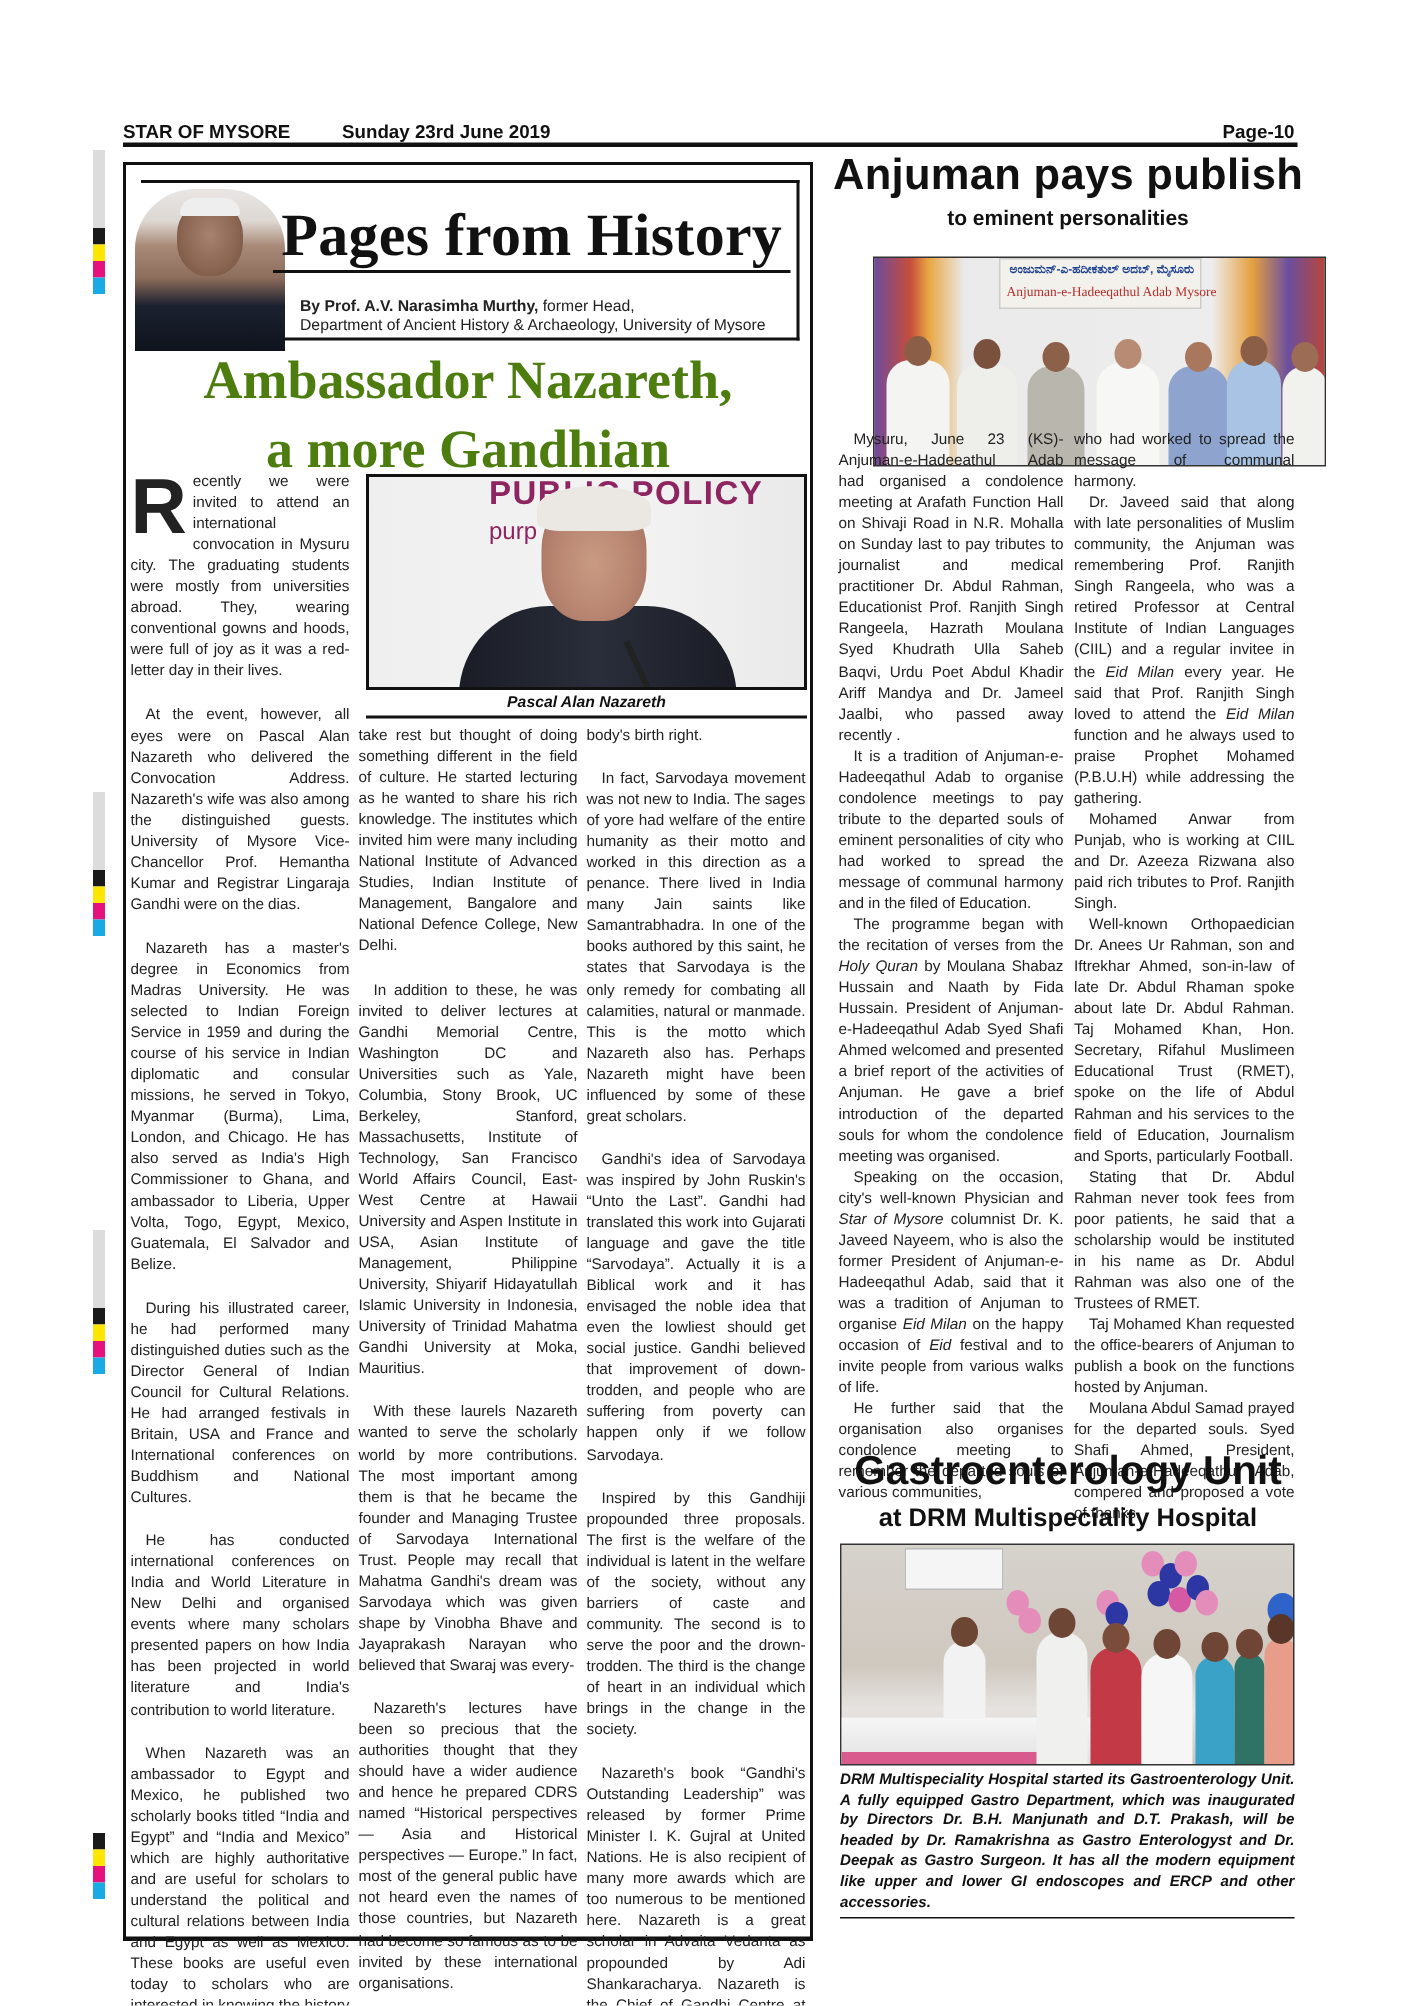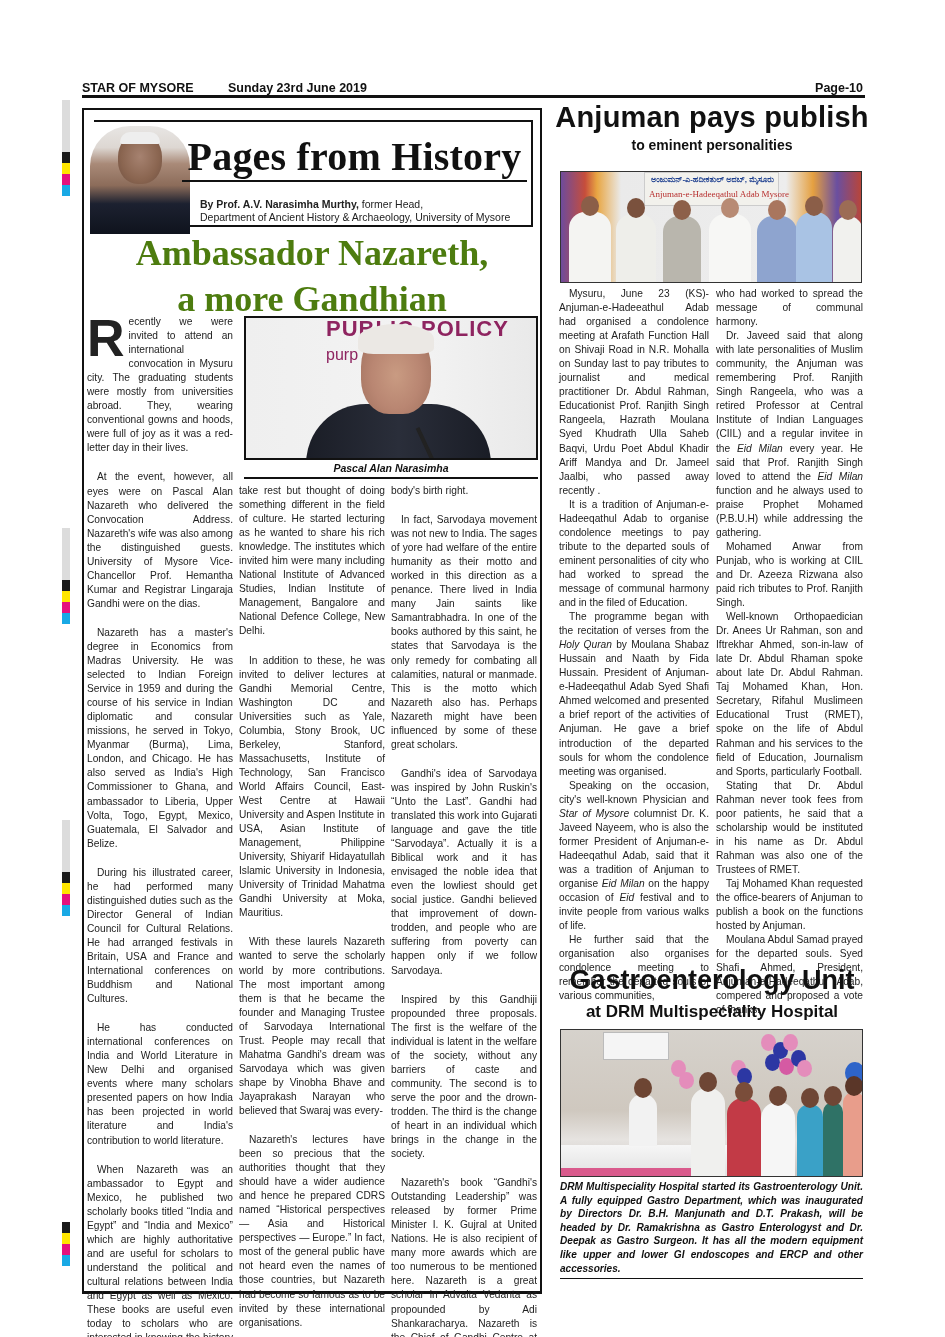--- a/index.html
+++ b/index.html
@@ -66,21 +66,21 @@
     background: linear-gradient(90deg, #1a1d26, #2a2e3a 50%, #1a1d26); }
   .nazphoto .mic { position: absolute; left: 178px; top: 108px; width: 4px; height: 40px; background: #222; transform: rotate(-25deg); }
   .caption { position: absolute; left: 160px; top: 352px; width: 294px; text-align: center; font-style: italic; font-weight: bold;
     font-size: 10.5px; color: #111; border-bottom: 2px solid #111; padding-bottom: 3px; }
 
   
   .r-head1 { position: absolute; left: 552px; top: 101px; width: 320px; text-align: center; font-weight: bold;
     font-size: 29px; color: #111; letter-spacing: 0.2px; }
   .r-head2 { position: absolute; left: 552px; top: 137px; width: 320px; text-align: center; font-weight: bold;
     font-size: 14px; color: #111; }
-  .anjphoto { position: absolute; left: 560px; top: 171px; width: 302px; height: 112px; border: 1px solid #333; overflow: hidden;
+  .anjphoto { position: absolute; left: 582px; top: 171px; width: 302px; height: 140px; border: 1px solid #333; overflow: hidden;
     background: linear-gradient(90deg, #6e4b9c 0%, #c64d3b 8%, #e8a643 12%, #eaeaea 20%, #ededed 75%, #e5a040 84%, #6a4fa0 92%, #b8453a 100%); }
   .anjphoto .banner-cloth { position: absolute; left: 83px; top: 0; width: 135px; height: 34px; background: #f2f1ec; border: 1px solid #ccc; }
   .anjphoto .bt1 { position: absolute; left: 90px; top: 3px; font-size: 8px; color: #1d3f8f; font-weight: bold; }
   .anjphoto .bt2 { position: absolute; left: 88px; top: 17px; font-family: "Liberation Serif", serif; font-size: 9px; color: #b7302f; }
   .person { position: absolute; bottom: 0; border-radius: 16px 16px 0 0; }
   .person .head { position: absolute; left: 50%; top: -16px; width: 18px; height: 20px; margin-left: -9px; border-radius: 50%; background: #9a6e55; }
 
   .rcol { position: absolute; font-size: 10.2px; line-height: 14.05px; text-align: justify; color: #222; }
   .rcol p { text-indent: 10px; }
   .rc1 { left: 559px; top: 287px; width: 150px; }
@@ -151,21 +151,21 @@
   </div>
 
   <div class="nazphoto">
     <div class="sign1">PUBLIC POLICY</div>
     <div class="sign2">purp          d power</div>
     <div class="body"></div>
     <div class="face"></div>
     <div class="hair"></div>
     <div class="mic"></div>
   </div>
-  <div class="caption">Pascal Alan Narasimha</div>
+  <div class="caption">Pascal Alan Nazareth</div>
 
   <div class="col lc1">
     <p class="first-para"><span class="dropcap">R</span><span>ecently we were invited to attend an international convocation in Mysuru city. The graduating students were mostly from universities abroad. They, wearing conventional gowns and hoods, were full of joy as it was a red-letter day in their lives.</span></p>
     <p>At the event, however, all eyes were on Pascal Alan Nazareth who delivered the Convocation Address. Nazareth's wife was also among the distinguished guests. University of Mysore Vice-Chancellor Prof. Hemantha Kumar and Registrar Lingaraja Gandhi were on the dias.</p>
     <p>Nazareth has a master's degree in Economics from Madras University. He was selected to Indian Foreign Service in 1959 and during the course of his service in Indian diplomatic and consular missions, he served in Tokyo, Myanmar (Burma), Lima, London, and Chicago. He has also served as India's High Commissioner to Ghana, and ambassador to Liberia, Upper Volta, Togo, Egypt, Mexico, Guatemala, El Salvador and Belize.</p>
     <p>During his illustrated career, he had performed many distinguished duties such as the Director General of Indian Council for Cultural Relations. He had arranged festivals in Britain, USA and France and International conferences on Buddhism and National Cultures.</p>
     <p>He has conducted international conferences on India and World Literature in New Delhi and organised events where many scholars presented papers on how India has been projected in world literature and India's contribution to world literature.</p>
     <p>When Nazareth was an ambassador to Egypt and Mexico, he published two scholarly books titled “India and Egypt” and “India and Mexico” which are highly authoritative and are useful for scholars to understand the political and cultural relations between India and Egypt as well as Mexico. These books are useful even today to scholars who are interested in knowing the history and culture of these countries.</p>
     <p>Nazareth retired from service in May 1994. He did not</p>
   </div>

